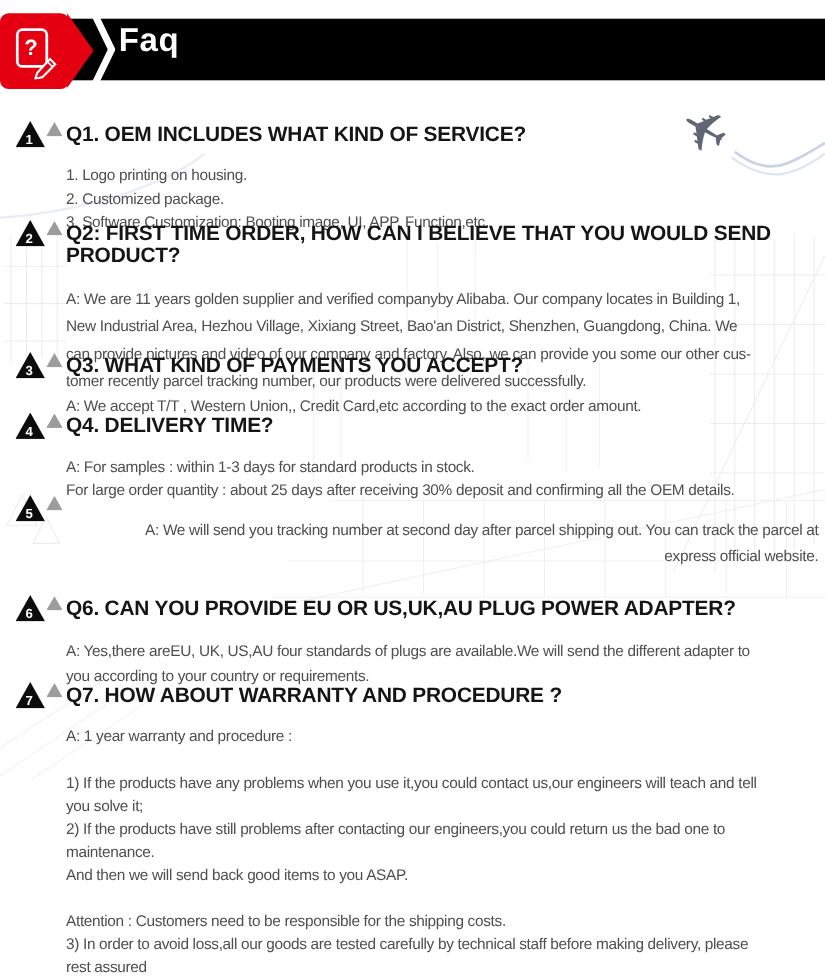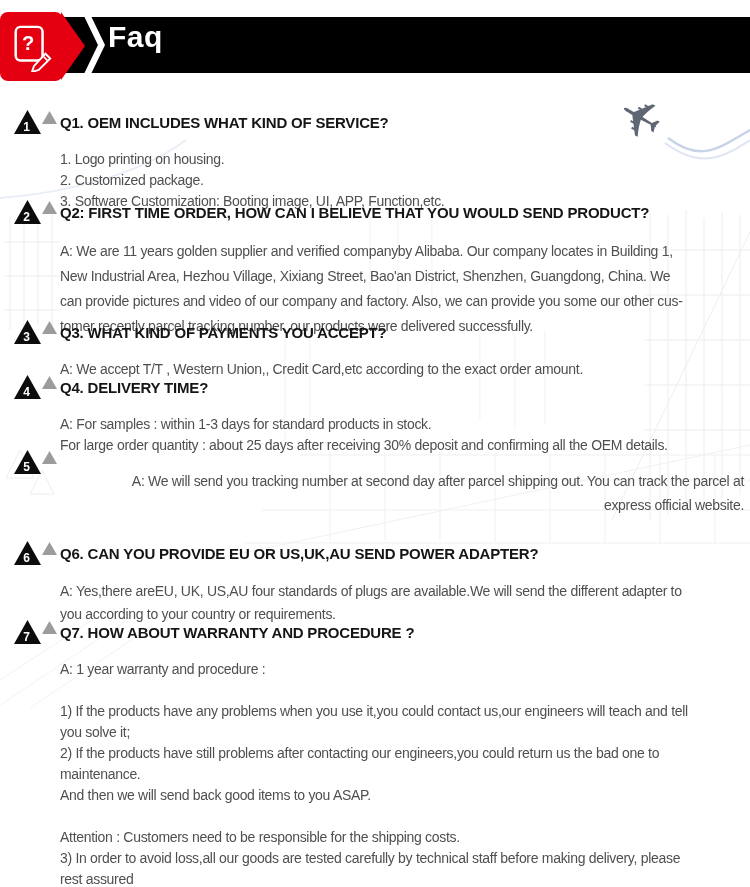--- a/index.html
+++ b/index.html
@@ -61,21 +61,21 @@
   .tri-num {
     position:absolute; bottom:0; left:0; right:2px; text-align:center;
     color:#ffffff; font-size:12px; font-weight:700; line-height:13px;
   }
   .tri-small {
     position:absolute; left:28px; top:1px; width:15px; height:13px;
     background:#9c9c9c;
   }
 
   .q-title {
-    color:#151515; font-size:15px; font-weight:700; line-height:20px;
+    color:#151515; font-size:19px; font-weight:700; line-height:20px;
     letter-spacing:-0.2px; white-space:pre-line; max-width:695px;
   }
   .q-answer {
     margin-top:16px;
     color:#4f4f4f; font-size:14px; font-weight:400; line-height:21px;
     letter-spacing:-0.3px; white-space:pre-line; max-width:692px;
   }
   .i2 .q-answer { line-height:25px; }
   .i5 .q-answer { line-height:24px;text-align:right; }
   .i6 .q-answer { line-height:23px; }
@@ -193,21 +193,21 @@
 express official website.</p>
 </section>
 
 <section class="faq-item i6">
   <div class="marker">
     <div class="tri tri-big">
       <span class="tri-num">6</span>
     </div>
     <div class="tri tri-small"></div>
   </div>
-  <h2 class="q-title">Q6. CAN YOU PROVIDE EU OR US,UK,AU SEND POWER ADAPTER?</h2>
+  <h2 class="q-title">Q6. CAN YOU PROVIDE EU OR US,UK,AU PLUG POWER ADAPTER?</h2>
   <p class="q-answer">A: Yes,there areEU, UK, US,AU four standards of plugs are available.We will send the different adapter to
 you according to your country or requirements.</p>
 </section>
 
 <section class="faq-item i7">
   <div class="marker">
     <div class="tri tri-big">
       <span class="tri-num">7</span>
     </div>
     <div class="tri tri-small"></div>

